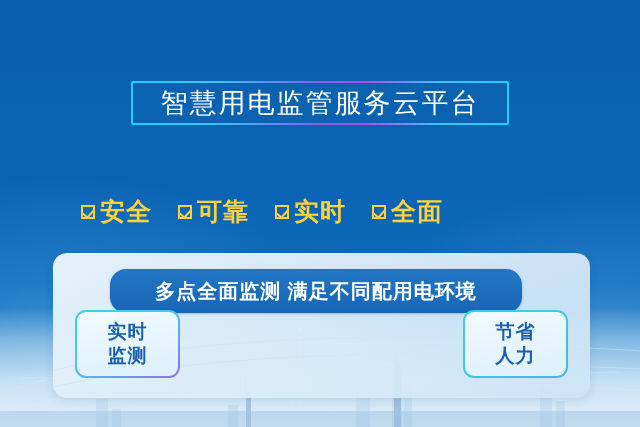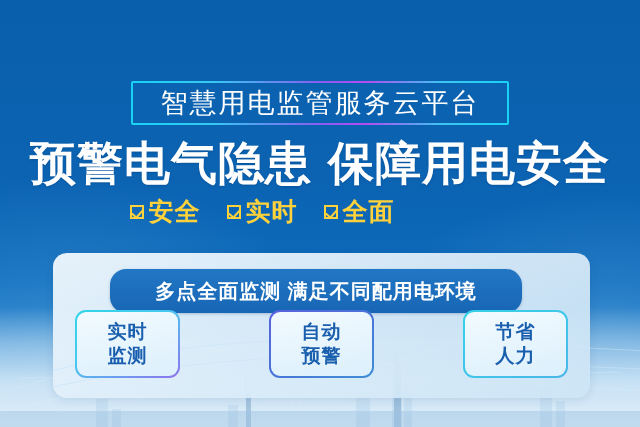--- a/index.html
+++ b/index.html
@@ -272,28 +272,29 @@
       </g>
     </svg>
   </div>
 
   <div class="subtitle-frame">
     <div class="subtitle-inner">
       <span class="subtitle-text">智慧用电监管服务云平台</span>
     </div>
   </div>
 
-  <div class="headline">
-    <span>预警电气隐患</span><span class="gap"></span><span>保障用电安全</span>
-  </div>
 
   <div class="checklist">
     <div class="check-item">
       <span class="check-box"></span>
       <span class="check-label">安全</span>
+    </div>
+    <div class="check-item">
+      <span class="check-box"></span>
+      <span class="check-label">可靠</span>
     </div>
     <div class="check-item">
       <span class="check-box"></span>
       <span class="check-label">实时</span>
     </div>
     <div class="check-item">
       <span class="check-box"></span>
       <span class="check-label">全面</span>
     </div>
   </div>
@@ -308,26 +309,20 @@
 
     <div class="pill">
       <span class="pill-text">多点全面监测 满足不同配用电环境</span>
     </div>
 
     <div class="tiles">
       <div class="tile tile-1">
         <div class="tile-inner">
           <span class="tile-line">实时</span>
           <span class="tile-line">监测</span>
-        </div>
-      </div>
-      <div class="tile tile-3">
-        <div class="tile-inner">
-          <span class="tile-line">自动</span>
-          <span class="tile-line">预警</span>
         </div>
       </div>
       <div class="tile tile-4">
         <div class="tile-inner">
           <span class="tile-line">节省</span>
           <span class="tile-line">人力</span>
         </div>
       </div>
     </div>
   </div>

